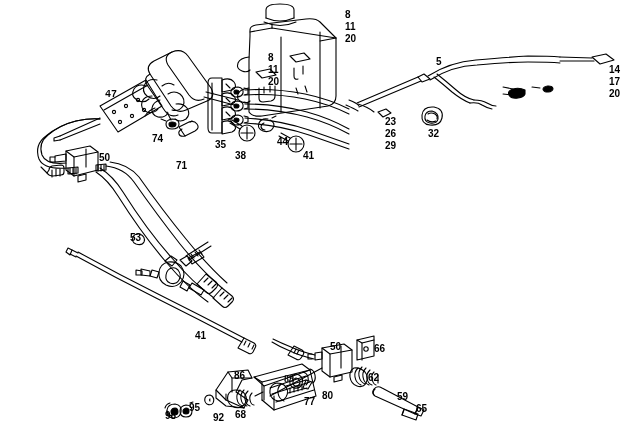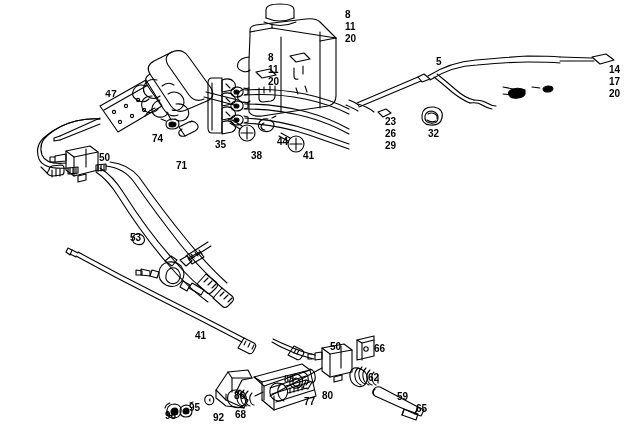--- a/index.html
+++ b/index.html
@@ -374,37 +374,37 @@
 11
 20</div>
   <div class="lbl" style="left:436px;top:56px;">5</div>
   <div class="lbl stack" style="left:609px;top:64px;">14
 17
 20</div>
   <div class="lbl" style="left:105px;top:89px;font-family:Liberation Mono, monospace;">47</div>
   <div class="lbl" style="left:152px;top:133px;">74</div>
   <div class="lbl" style="left:176px;top:160px;">71</div>
   <div class="lbl" style="left:215px;top:139px;">35</div>
-  <div class="lbl" style="left:251px;top:150px;">38</div>
+  <div class="lbl" style="left:235px;top:150px;">38</div>
   <div class="lbl" style="left:277px;top:136px;">44</div>
   <div class="lbl" style="left:303px;top:150px;">41</div>
   <div class="lbl stack" style="left:385px;top:116px;">23
 26
 29</div>
   <div class="lbl" style="left:428px;top:128px;">32</div>
   <div class="lbl" style="left:99px;top:152px;">50</div>
   <div class="lbl" style="left:130px;top:232px;">53</div>
   <div class="lbl" style="left:195px;top:330px;">41</div>
   <div class="lbl" style="left:330px;top:341px;">50</div>
   <div class="lbl" style="left:374px;top:343px;">66</div>
   <div class="lbl" style="left:368px;top:372px;">62</div>
   <div class="lbl" style="left:397px;top:391px;">59</div>
   <div class="lbl" style="left:416px;top:403px;">65</div>
   <div class="lbl" style="left:322px;top:390px;">80</div>
   <div class="lbl" style="left:304px;top:396px;">77</div>
-  <div class="lbl" style="left:234px;top:370px;margin-top:20px;">86</div>
+  <div class="lbl" style="left:234px;top:370px;">86</div>
   <div class="lbl" style="left:284px;top:373px;font-family:Liberation Serif, serif;">89</div>
   <div class="lbl" style="left:235px;top:409px;">68</div>
   <div class="lbl" style="left:213px;top:412px;">92</div>
   <div class="lbl" style="left:189px;top:402px;">95</div>
   <div class="lbl" style="left:165px;top:410px;">98</div>
 
 </div>
 
 </body></html>

